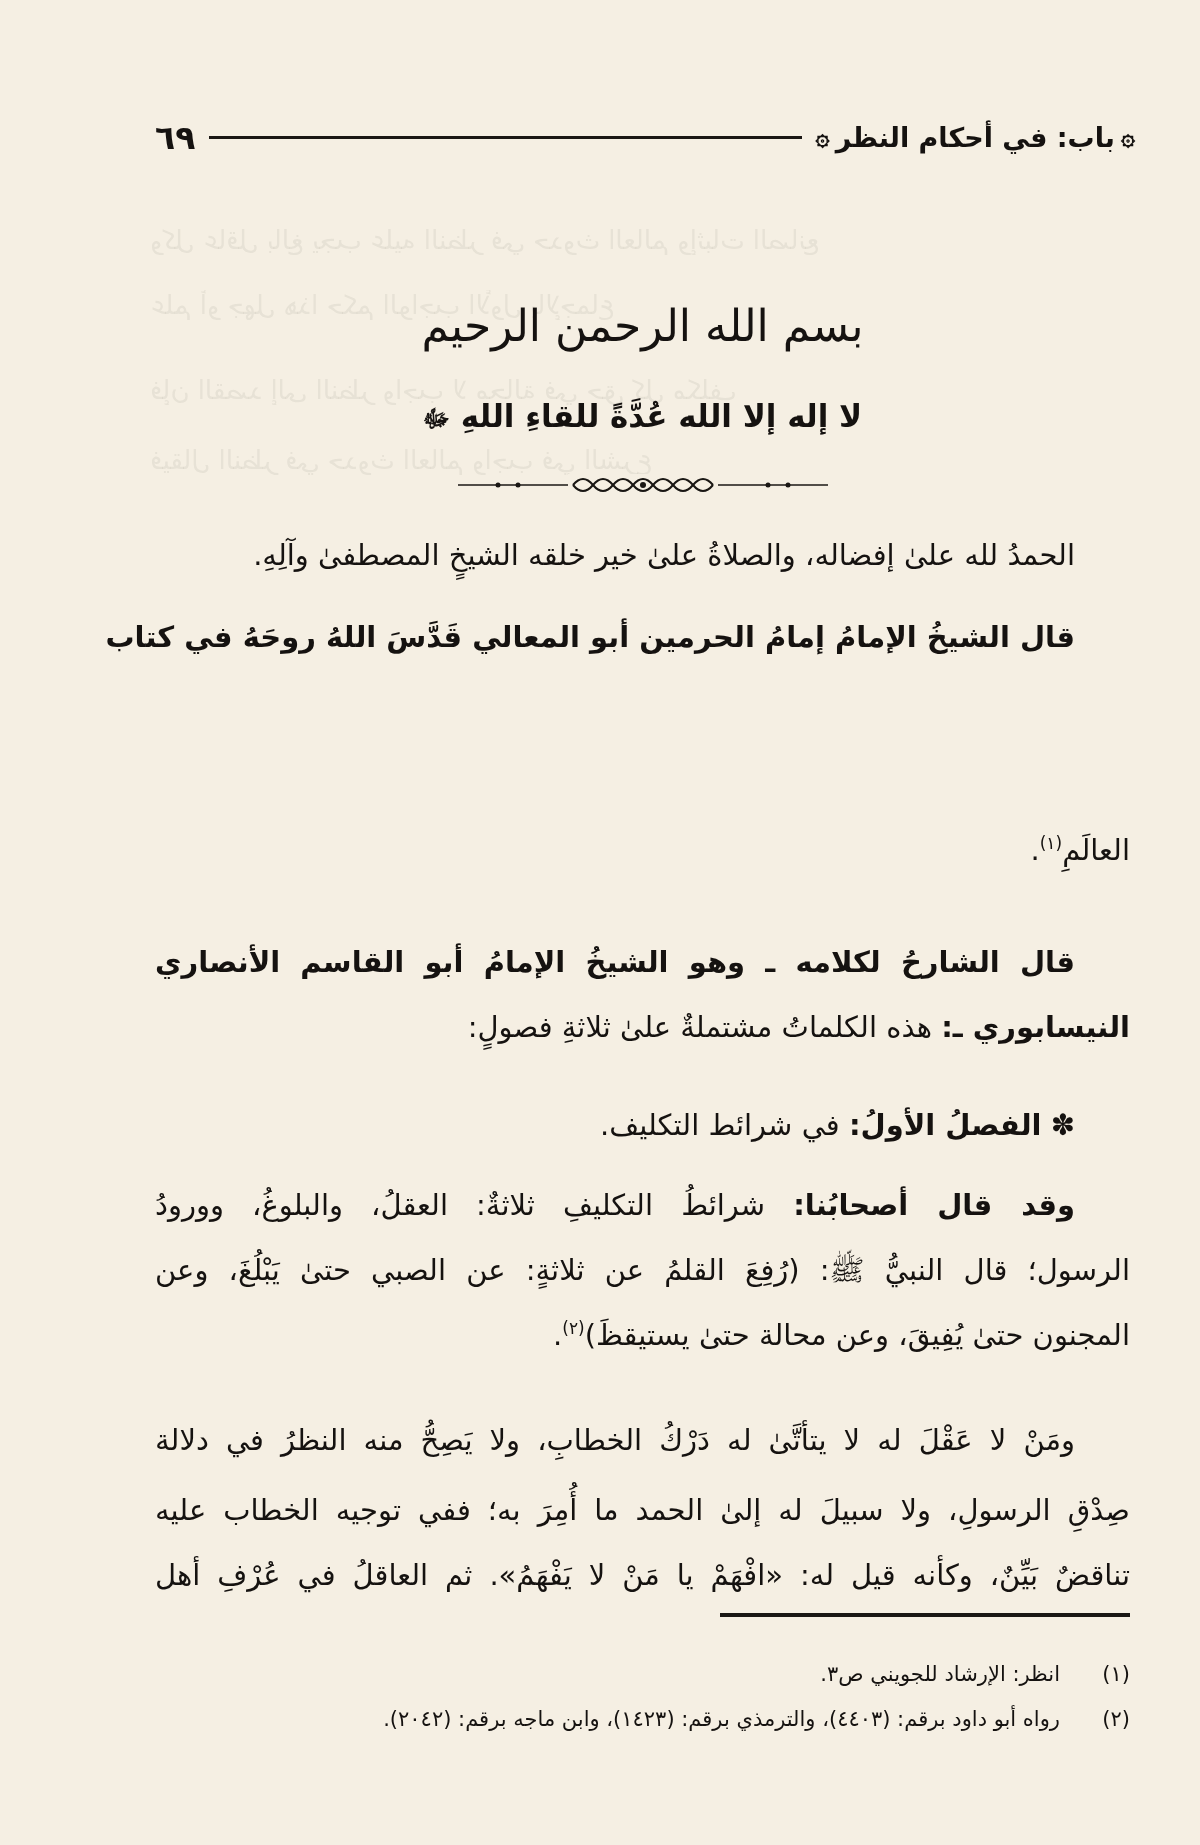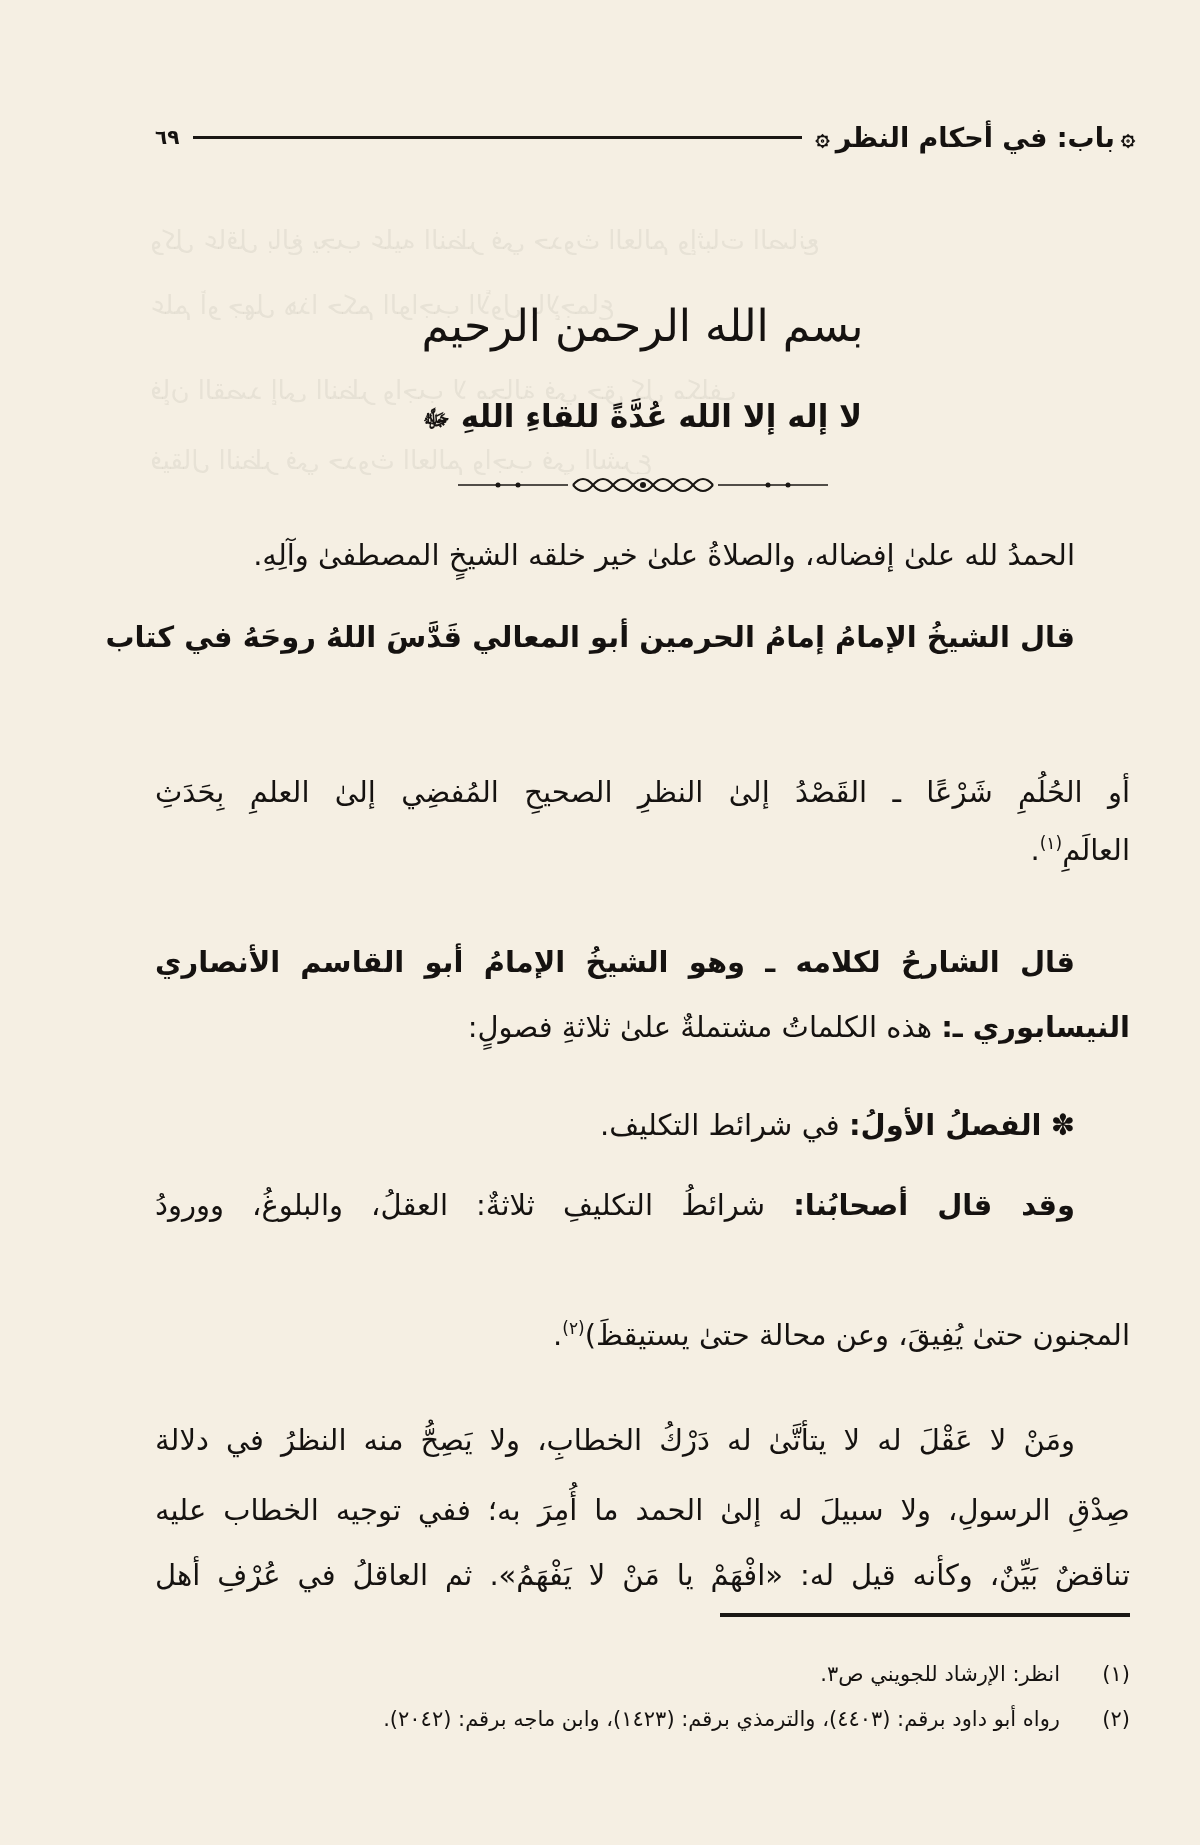--- a/index.html
+++ b/index.html
@@ -16,21 +16,21 @@
     color: rgba(60,50,40,0.07); font-size: 26px; white-space: nowrap; overflow: hidden;
     transform: scaleX(-1);
   }
   .header {
     position: absolute; top: 112px; left: 155px; width: 980px; height: 50px;
     direction: rtl; display: flex; align-items: center;
   }
   .header .title { font-weight: bold; font-size: 27px; white-space: nowrap; display: flex; align-items: center; gap: 6px; }
   .header .orn { font-size: 24px; }
   .header .rule { flex: 1; height: 3px; background: #1a1714; margin: 0 14px; }
-  .header .num { font-weight: bold; font-size: 20px; }
+  .header .num { font-weight: bold; font-size: 33px; }
   .line { position: absolute; left: 155px; width: 975px; direction: rtl; font-size: 29px; white-space: nowrap; text-align: justify; text-align-last: justify; }
   .line.last { text-align-last: right; }
   .line.indent { padding-right: 55px; box-sizing: border-box; }
   .b { font-weight: bold; }
   .center { position: absolute; left: 155px; width: 975px; text-align: center; direction: rtl; }
   .basmala { top: 300px; font-family: "DejaVu Serif", serif; font-size: 44px; letter-spacing: 1px; }
   .titleline { top: 398px; font-weight: bold; font-size: 31px; }
   .ornament { top: 470px; height: 30px; }
   .fnrule { position: absolute; top: 1613px; left: 720px; width: 410px; height: 4px; background: #1a1714; }
   .fn { position: absolute; right: 70px; direction: rtl; font-size: 21px; white-space: nowrap; }
@@ -72,38 +72,38 @@
       <rect x="110" y="4" width="150" height="22" fill="#f5efe3"></rect>
       <path d="M115 15 q10 -12 20 0 q10 12 20 0 q10 -12 20 0 q10 12 20 0 q10 -12 20 0 q10 12 20 0 q10 -12 20 0" fill="none" stroke="#1a1714" stroke-width="2"></path>
       <path d="M115 15 q10 12 20 0 q10 -12 20 0 q10 12 20 0 q10 -12 20 0 q10 12 20 0 q10 -12 20 0 q10 12 20 0" fill="none" stroke="#1a1714" stroke-width="2"></path>
       <circle cx="185" cy="15" r="3" fill="#1a1714"></circle>
     </svg>
   </div>
 
   <div class="line last indent" style="top:538px;">الحمدُ لله علىٰ إفضاله، والصلاةُ علىٰ خير خلقه الشيخٍ المصطفىٰ وآلِهِ.</div>
 
   <div class="line indent b" style="top:620px;">قال الشيخُ الإمامُ إمامُ الحرمين أبو المعالي قَدَّسَ اللهُ روحَهُ في كتاب</div>
-  <div class="line" style="top:775px;">أو الحُلُمِ شَرْعًا ـ القَصْدُ إلىٰ النظرِ الصحيحِ المُفضِي إلىٰ العلمِ بِحَدَثِ</div>
   <div class="line last" style="top:833px;">
     <span>العالَمِ</span><sup>(١)</sup><span>.</span>
   </div>
 
   <div class="line indent b" style="top:945px;">قال الشارحُ لكلامه ـ وهو الشيخُ الإمامُ أبو القاسم الأنصاري</div>
   <div class="line last" style="top:1010px;">
     <span class="b">النيسابوري ـ:</span><span> هذه الكلماتُ مشتملةٌ علىٰ ثلاثةِ فصولٍ:</span>
   </div>
 
   <div class="line last indent" style="top:1108px;">
     <span>✽</span>
     <span class="b">الفصلُ الأولُ:</span><span> في شرائط التكليف.</span>
   </div>
 
   <div class="line indent" style="top:1188px;">
     <span class="b">وقد قال أصحابُنا:</span><span> شرائطُ التكليفِ ثلاثةٌ: العقلُ، والبلوغُ، وورودُ</span>
   </div>
+  <div class="line" style="top:1253px;">الرسول؛ قال النبيُّ ﷺ: (رُفِعَ القلمُ عن ثلاثةٍ: عن الصبي حتىٰ يَبْلُغَ، وعن</div>
   <div class="line last" style="top:1318px;">
     <span>المجنون حتىٰ يُفِيقَ، وعن محالة حتىٰ يستيقظَ)</span><sup>(٢)</sup><span>.</span>
   </div>
 
   <div class="line indent" style="top:1423px;">ومَنْ لا عَقْلَ له لا يتأتَّىٰ له دَرْكُ الخطابِ، ولا يَصِحُّ منه النظرُ في دلالة</div>
   <div class="line" style="top:1493px;">صِدْقِ الرسولِ، ولا سبيلَ له إلىٰ الحمد ما أُمِرَ به؛ ففي توجيه الخطاب عليه</div>
   <div class="line" style="top:1558px;">تناقضٌ بَيِّنٌ، وكأنه قيل له: «افْهَمْ يا مَنْ لا يَفْهَمُ». ثم العاقلُ في عُرْفِ أهل</div>
 
   <div class="fnrule"></div>
   <div class="fn" style="top:1662px;">

